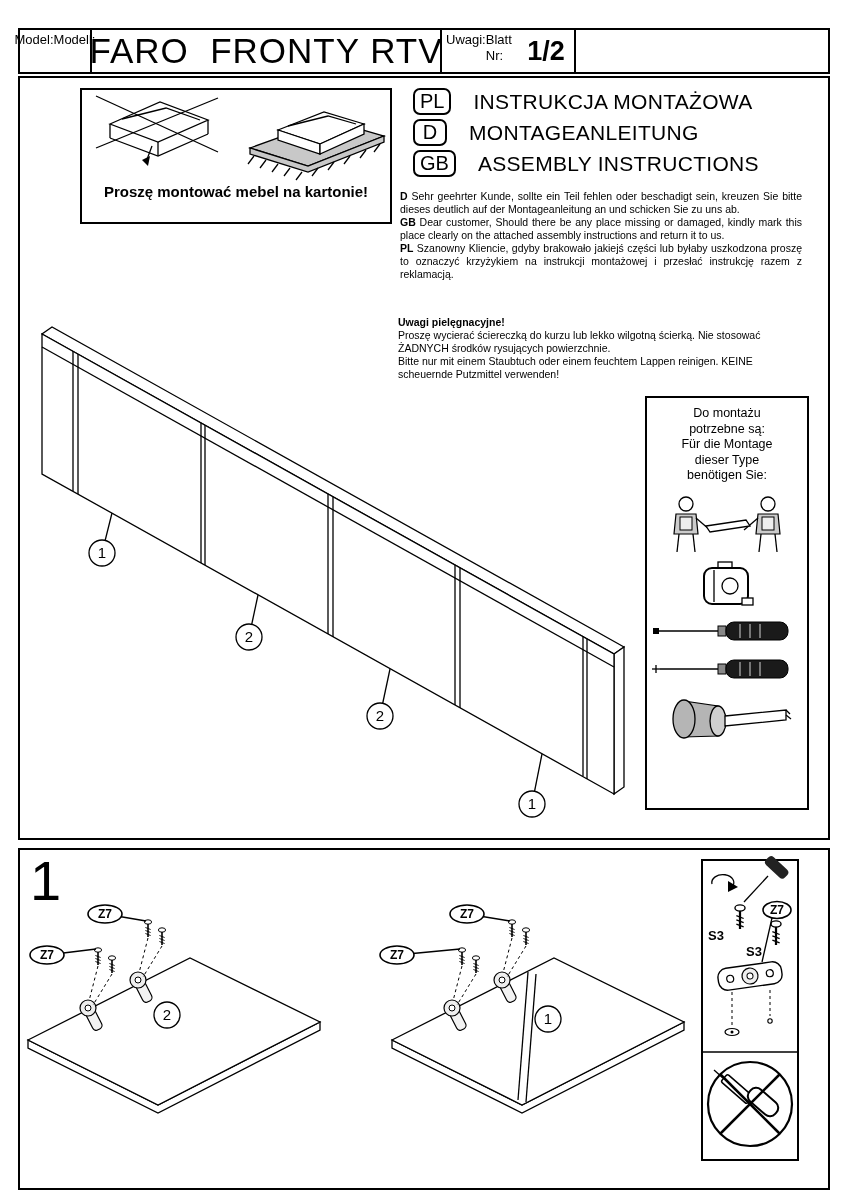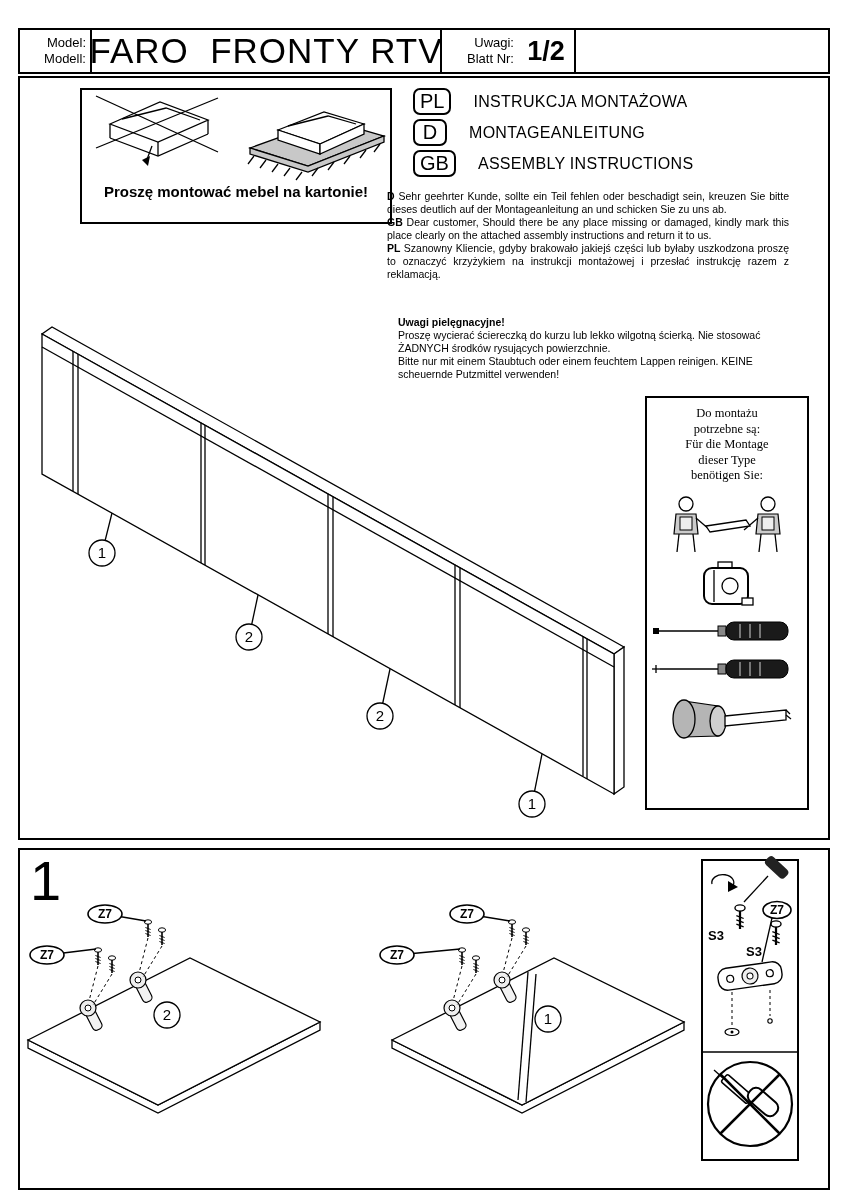--- a/index.html
+++ b/index.html
@@ -2,39 +2,39 @@
 <html><head>
 <meta charset="utf-8">
 <style>
   * { box-sizing: border-box; margin: 0; padding: 0; }
   html,body { width: 848px; height: 1200px; background: #fff; }
   body { position: relative; font-family: "Liberation Sans", sans-serif; color: #000; }
   .frame { position: absolute; border: 2px solid #000; background: #fff; }
 
   
   .header { left: 18px; top: 28px; width: 812px; height: 46px; display: flex; }
-  .hcell { border-right: 2px solid #000; display: flex; flex-direction: column; justify-content: center; padding: 2px 4px; font-size: 13px; line-height: 16px; align-items: flex-end; }
+  .hcell { border-right: 2px solid #000; display: flex; flex-direction: row; justify-content: center; padding: 2px 4px; font-size: 13px; line-height: 16px; }
   .model-cell { width: 72px; }
   .title-cell { width: 350px; flex-direction: row; align-items: center; justify-content: center; font-size: 35px; letter-spacing: 1px; white-space: pre; padding: 12px; }
   .strona-cell { width: 76px; border-right: none; }
   .page-cell { width: 58px; flex-direction: row; align-items: center; justify-content: center; font-size: 27px; font-weight: bold; padding: 0; }
   .rest-cell { flex: 1; border-right: none; }
 
   
   .main-box { left: 18px; top: 76px; width: 812px; height: 764px; }
   .cardboard { position: absolute; left: 60px; top: 10px; width: 312px; height: 136px; border: 2px solid #000; text-align: center; }
   .cardboard-caption { font-size: 15px; font-weight: bold; margin-top: 1px; }
   .langs { position: absolute; left: 393px; top: 10px; }
   .lang-row { display: flex; align-items: center; margin-bottom: 4px; }
   .lang-code { border: 2.5px solid #000; border-radius: 7px; height: 27px; min-width: 34px; padding: 0 5px; display: flex; align-items: center; justify-content: center; font-size: 20px; }
-  .lang-label { margin-left: 22px; font-size: 16px; white-space: nowrap; letter-spacing: 0.3px; }
-  .notice { position: absolute; left: 367px; top: 112px; width: 402px; font-size: 10.5px; line-height: 13px; text-align: justify; }
+  .lang-label { margin-left: 22px; font-size: 21px; white-space: nowrap; letter-spacing: 0.3px; }
+  .notice { position: absolute; left: 380px; top: 112px; width: 402px; font-size: 10.5px; line-height: 13px; text-align: justify; }
   .care { position: absolute; left: 378px; top: 222px; width: 402px; font-size: 10.5px; line-height: 13px; }
   .care .t { font-weight: bold; margin-top: 16px; }
-  .tools { position: absolute; left: 625px; top: 318px; width: 164px; height: 414px; border: 2px solid #000; text-align: center; font-size: 12.5px; line-height: 15.5px; padding-top: 8px; font-family: Liberation Serif, serif; }
+  .tools { position: absolute; left: 625px; top: 318px; width: 164px; height: 414px; border: 2px solid #000; text-align: center; font-size: 12.5px; line-height: 15.5px; padding-top: 8px; }
   .iso-svg { position: absolute; left: 10px; top: 240px; }
 
   
   .bottom-box { left: 18px; top: 848px; width: 812px; height: 342px; }
   .step-num { position: absolute; left: 10px; top: -2px; font-size: 56px; }
   .bottom-svg { position: absolute; left: 0; top: 0; }
 
   svg { display: block; }
   .ln { stroke: #000; stroke-width: 1.3; fill: none; }
   .face { fill: #fff; stroke: #000; stroke-width: 1.3; }

